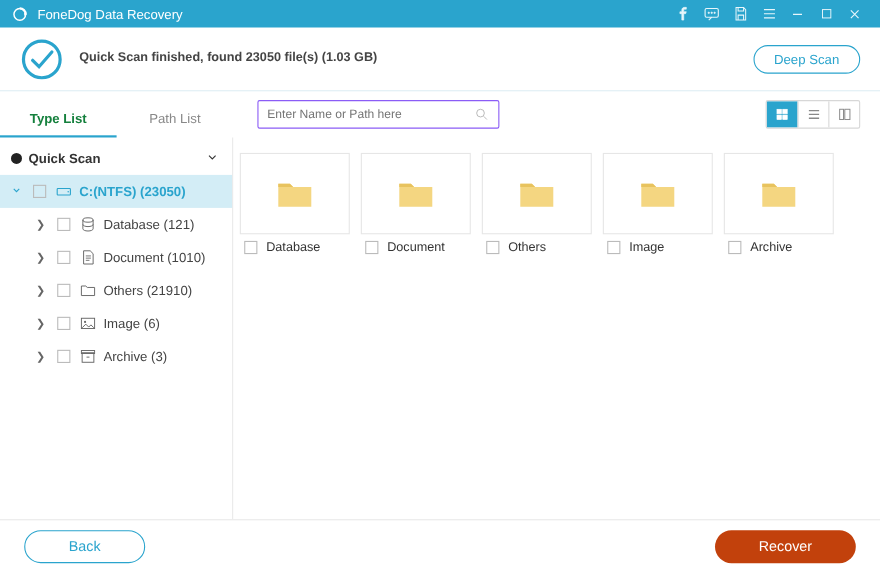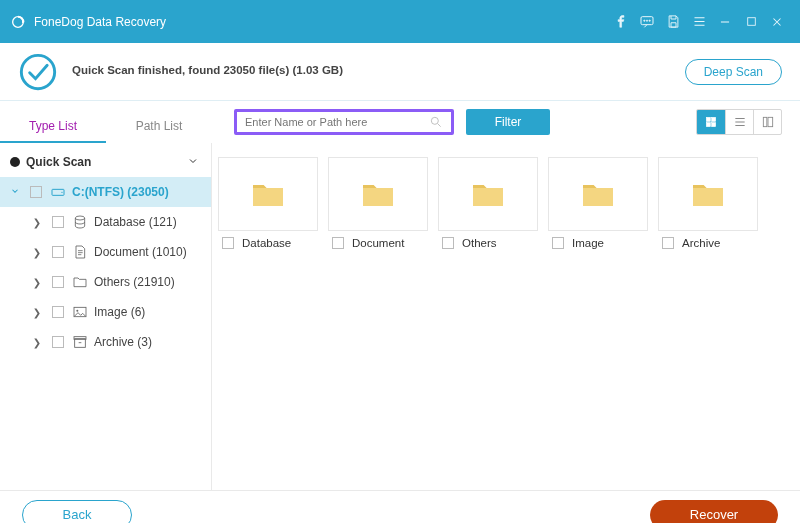--- a/index.html
+++ b/index.html
@@ -1,40 +1,40 @@
 <!DOCTYPE html>
 <html><head>
 <meta charset="utf-8">
 <style>
   * { box-sizing: border-box; margin: 0; padding: 0; font-family: "Segoe UI", Arial, sans-serif; }
   body { width: 800px; height: 523px; background: #fff; overflow: hidden; font-size: 12px; color: #444; }
 
   
-  .titlebar { height: 43px; background: #2aa4cd; display: flex; align-items: center; padding: 0 10px; color: #fff; }
+  .titlebar { height: 25px; background: #2aa4cd; display: flex; align-items: center; padding: 0 10px; color: #fff; }
   .titlebar .logo { width: 16px; height: 16px; margin-right: 8px; }
   .titlebar .title { font-size: 12px; flex: 0 0 auto; }
   .titlebar .spacer { flex: 1 1 auto; }
   .titlebar .tbtn { width: 26px; height: 28px; display: flex; align-items: center; justify-content: center; cursor: pointer; }
   .titlebar .tbtn svg { stroke: #e8f6fb; fill: none; }
 
   
   .banner { height: 58px; display: flex; align-items: center; padding: 0 18px; border-bottom: 1px solid #dfeef4; }
   .banner .check { width: 40px; height: 40px; margin-right: 14px; }
   .banner .msgs { flex: 1 1 auto; font-size: 11.5px; }
   .banner .msgs .line1 { font-weight: 600; color: #444; margin-bottom: 4px; }
   .banner .msgs .line2 { color: #666; }
   .banner .msgs a { color: #2aa4cd; text-decoration: underline; cursor: pointer; }
   .deep-scan { border: 1px solid #2aa4cd; color: #2aa4cd; background: #fff; border-radius: 16px; padding: 5px 18px; font-size: 12px; cursor: pointer; }
 
   
   .toolrow { height: 42px; display: flex; align-items: center; padding: 0 18px 0 0; }
   .tabs { width: 212px; display: flex; height: 100%; align-items: flex-end; }
   .tab { flex: 1 1 0; text-align: center; padding-bottom: 8px; font-size: 12px; color: #888; cursor: pointer; border-bottom: 2px solid transparent; }
-  .tab.active { color: #a21caf; border-bottom-color: #2aa4cd; font-weight: 400; margin-top: 36px; }
-  .search { margin-left: 22px; width: 220px; height: 26px; border: 3px solid #8b5cf6; border-radius: 2px; display: flex; align-items: center; padding: 4px 8px; }
+  .tab.active { color: #15803d; border-bottom-color: #2aa4cd; font-weight: 700; margin-top: 36px; }
+  .search { margin-left: 22px; width: 220px; height: 26px; border: 1px solid #8b5cf6; border-radius: 2px; display: flex; align-items: center; padding: 4px 8px; }
   .search input { flex: 1 1 auto; border: none; outline: none; font-size: 11px; color: #555; background: transparent; }
   .search .sicon { width: 14px; height: 14px; opacity: .6; }
   .filter-btn { margin-left: 12px; width: 84px; height: 26px; background: #2aa4cd; color: #fff; border: none; border-radius: 2px; font-size: 12px; cursor: pointer; }
   .toolrow .spacer { flex: 1 1 auto; }
   .viewmodes { display: flex; border: 1px solid #d7d7d7; border-radius: 2px; overflow: hidden; height: 26px; }
   .viewmodes .vm { width: 28px; display: flex; align-items: center; justify-content: center; cursor: pointer; border-left: 1px solid #d7d7d7; }
   .viewmodes .vm:first-child { border-left: none; }
   .viewmodes .vm.active { background: #2aa4cd; }
   .viewmodes .vm.active svg * { stroke: #fff; fill: #fff; }
 
@@ -144,21 +144,20 @@
   </div>
   <div class="search">
     <input type="text" placeholder="Enter Name or Path here" style="">
     <span class="sicon">
       <svg viewBox="0 0 24 24">
           <circle cx="10" cy="10" r="6" class="stroke-grey" stroke-width="1.5"></circle>
           <path d="M15 15l5 5" class="stroke-grey" stroke-width="1.5"></path>
         </svg>
     </span>
   </div>
-  <button class="filter-btn">Filter</button>
   <span class="spacer"></span>
   <div class="viewmodes">
     <div class="vm active">
         <svg viewBox="0 0 24 24" width="14" height="14">
           <rect x="4" y="4" width="7" height="7" fill="#fff"></rect>
           <rect x="13" y="4" width="7" height="7" fill="#fff"></rect>
           <rect x="4" y="13" width="7" height="7" fill="#fff"></rect>
           <rect x="13" y="13" width="7" height="7" fill="#fff"></rect>
         </svg>
       </div>

